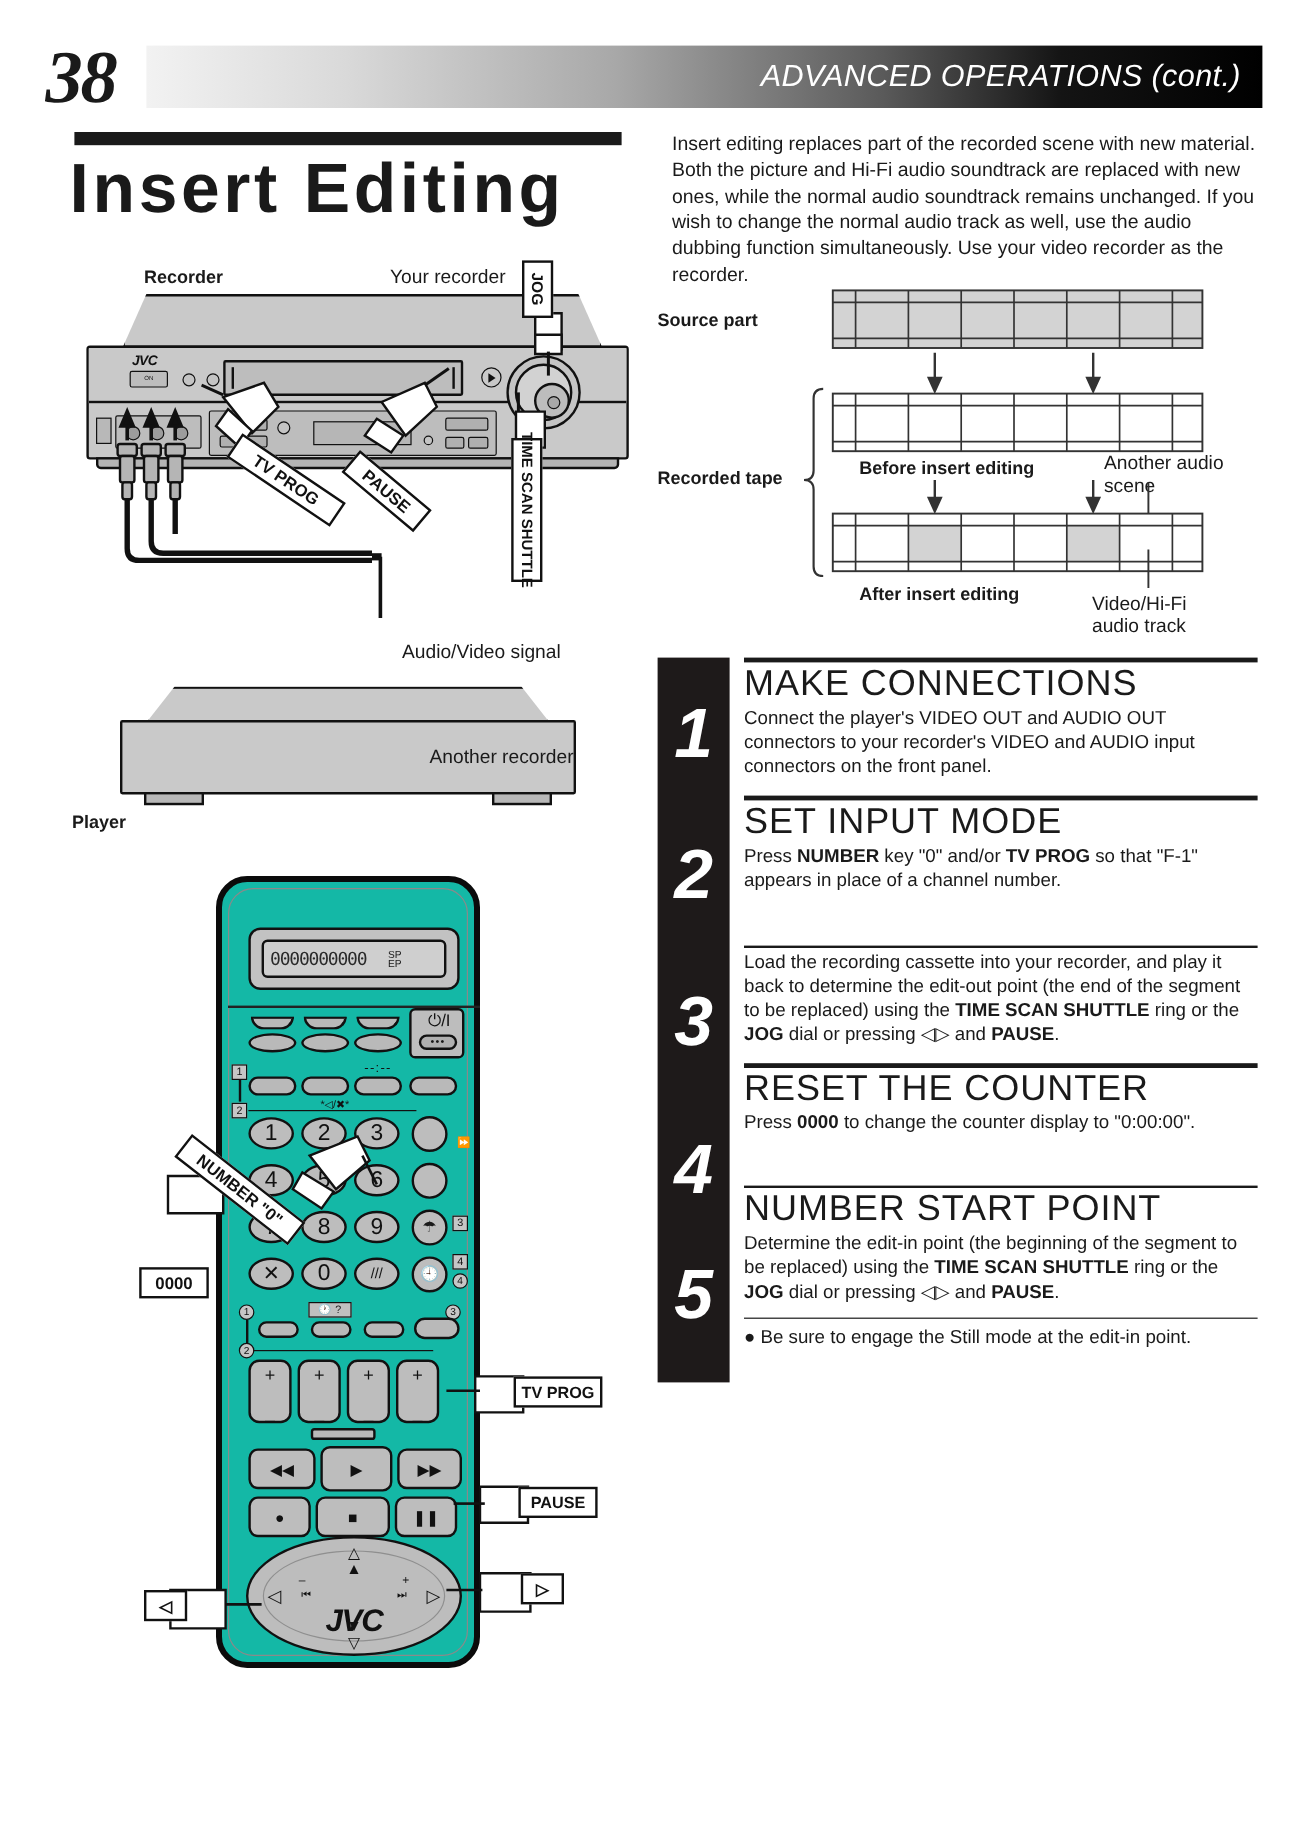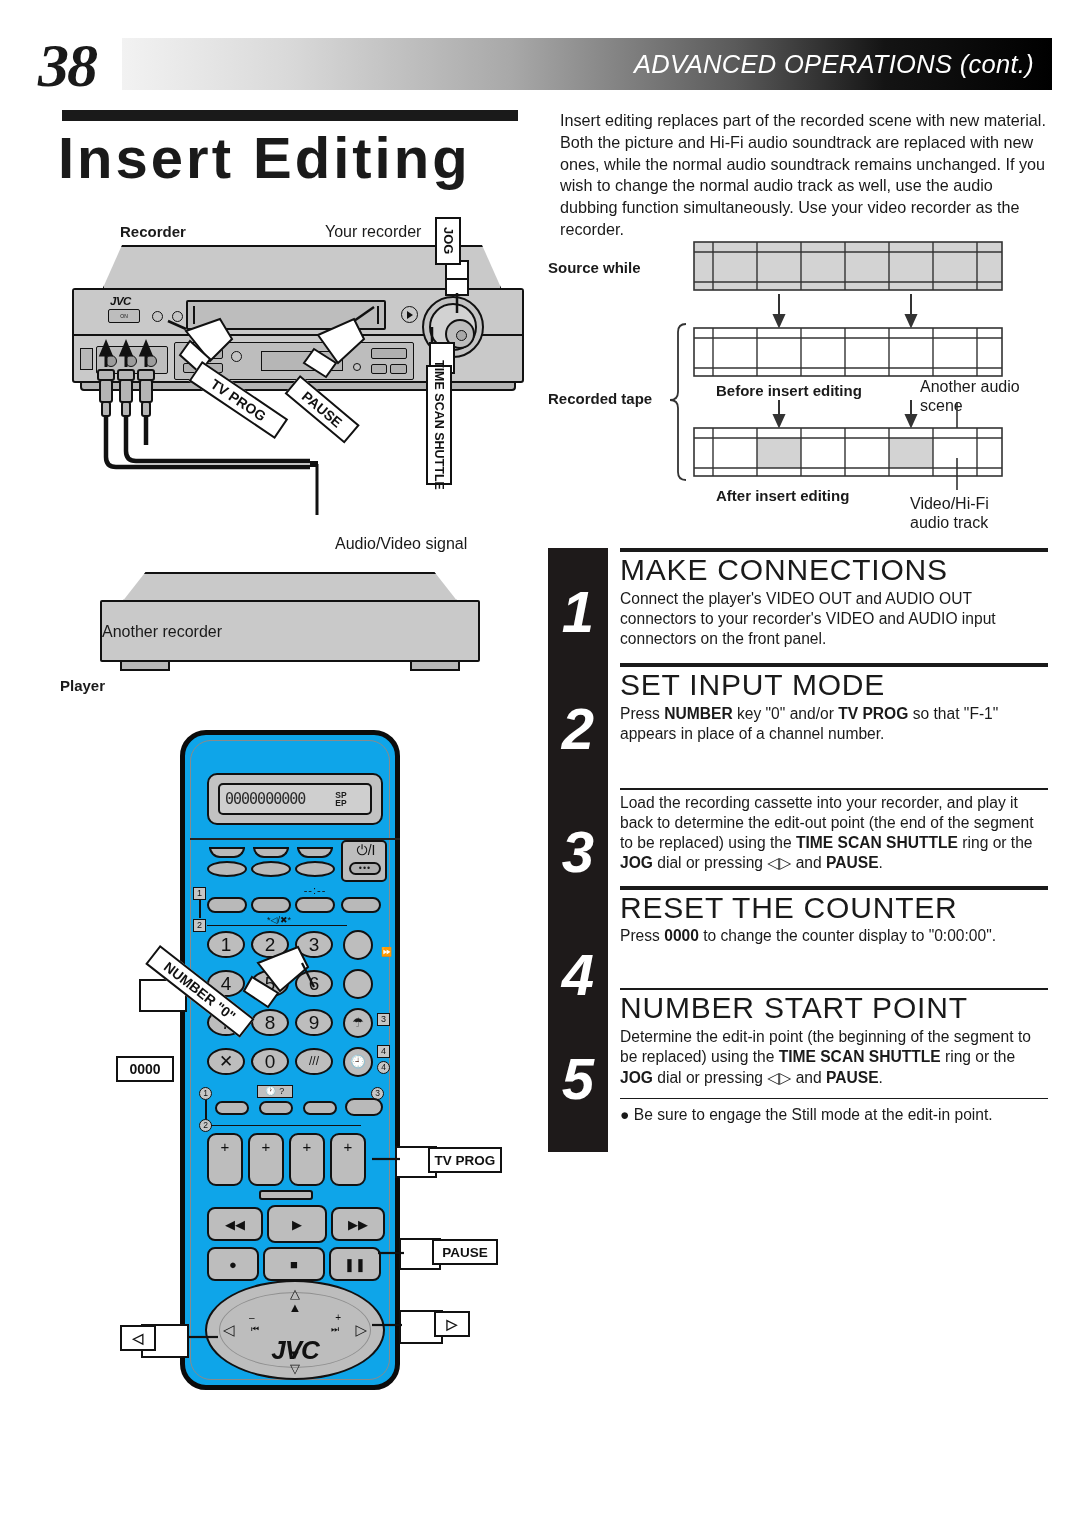--- a/index.html
+++ b/index.html
@@ -148,46 +148,46 @@
   
   #player-box { position:absolute; left:40px; top:357px; width:380px; height:100px; }
   #player-top {
     position:absolute; left:22px; top:0; width:336px; height:30px;
     background:#c9c9c9; border:2.5px solid #111;
     clip-path: polygon(7% 0, 93% 0, 100% 100%, 0 100%);
   }
   #player-front {
     position:absolute; left:0; top:28px; width:380px; height:62px;
     background:#c9c9c9; border:2.5px solid #111; border-radius:2px;
-    font-size:16px; text-align:left; line-height:60px; color:#1a1a1a;
+    font-size:16px; text-align:right; line-height:60px; color:#1a1a1a;
   }
   .player-foot { position:absolute; top:88px; width:50px; height:11px; background:#b8b8b8; border:2px solid #111; }
   #lbl-player { position:absolute; left:0px; top:462px; }
 
   
   #remote-area { position:absolute; left:100px; top:715px; width:420px; height:720px; }
   #remote-body {
     position:absolute; left:80px; top:15px; width:220px; height:660px;
-    background:#0ea5e9; border:5px solid #0b0b0b; border-radius:26px;
+    background:#14b8a6; border:5px solid #0b0b0b; border-radius:26px;
   }
   #remote-inner {
     position:absolute; left:5px; top:5px; right:5px; bottom:5px;
     border:1.5px solid #8a8a8a; border-radius:21px;
   }
   #remote-display {
     position:absolute; left:22px; top:38px; width:176px; height:52px;
     background:#c2c2c2; border:2.2px solid #111; border-radius:10px;
   }
   #remote-lcd {
     position:absolute; left:9px; top:8px; right:9px; bottom:8px;
     background:#cfcfcf; border:2px solid #111; border-radius:5px;
     display:flex; align-items:center; padding-left:5px;
   }
   #lcd-digits { font-family:"DejaVu Sans Mono", monospace; font-size:15px; letter-spacing:-1px; color:#2a2a2a; }
-  #lcd-modes { font-size:8.5px; font-weight:700; line-height:1.0; color:#1a1a1a; margin-left:14px;padding-left:16px; }
+  #lcd-modes { font-size:8.5px; font-weight:400; line-height:1.0; color:#1a1a1a; margin-left:2px;padding-left:16px; }
   #remote-divider { position:absolute; left:5px; top:103px; width:210px; height:2px; background:#222; }
 
   .rbtn { position:absolute; background:#b9b9b9; border:2px solid #111; }
   .rbtn-oval { border-radius:50%/50%; }
   .rnum {
     position:absolute; width:38px; height:27px; border:2.2px solid #111;
     border-radius:50%; background:#bdbdbd;
     font-size:19px; text-align:center; line-height:23px; color:#111;
   }
   .rpill { position:absolute; width:40px; height:16px; border:2px solid #111; border-radius:9px; background:#b9b9b9; }
@@ -543,21 +543,21 @@
   <div class="flag" style="left:328px; top:432px; width:74px; height:26px; font-size:13.5px; line-height:23px;">TV PROG</div>
 
   <div class="flag" style="left:332px; top:524px; width:66px; height:26px; font-size:13.5px; line-height:23px;">PAUSE</div>
 
   <div class="flag" style="left:334px; top:596px; width:36px; height:26px; font-size:14px; line-height:23px;">▷</div>
 
   <div class="flag" style="left:20px; top:610px; width:36px; height:26px; font-size:14px; line-height:23px;">◁</div>
 </div>
 
 <div id="tape-area">
-  <div class="tape-label-bold" style="left:0px; top:27px;">Source while</div>
+  <div class="tape-label-bold" style="left:0px; top:27px;">Source part</div>
   <div class="tape-label-bold" style="left:0px; top:158px;">Recorded tape</div>
   <div class="tape-label-bold" style="left:168px; top:150px;">Before insert editing</div>
   <div class="tape-label-bold" style="left:168px; top:255px;">After insert editing</div>
 
   <div class="tape-label-norm" style="left:372px; top:145px;">
     <span>Another audio</span><br>
     <span>scene</span>
   </div>
   <div class="tape-label-norm" style="left:362px; top:262px;">
     <span>Video/Hi-Fi</span><br>

